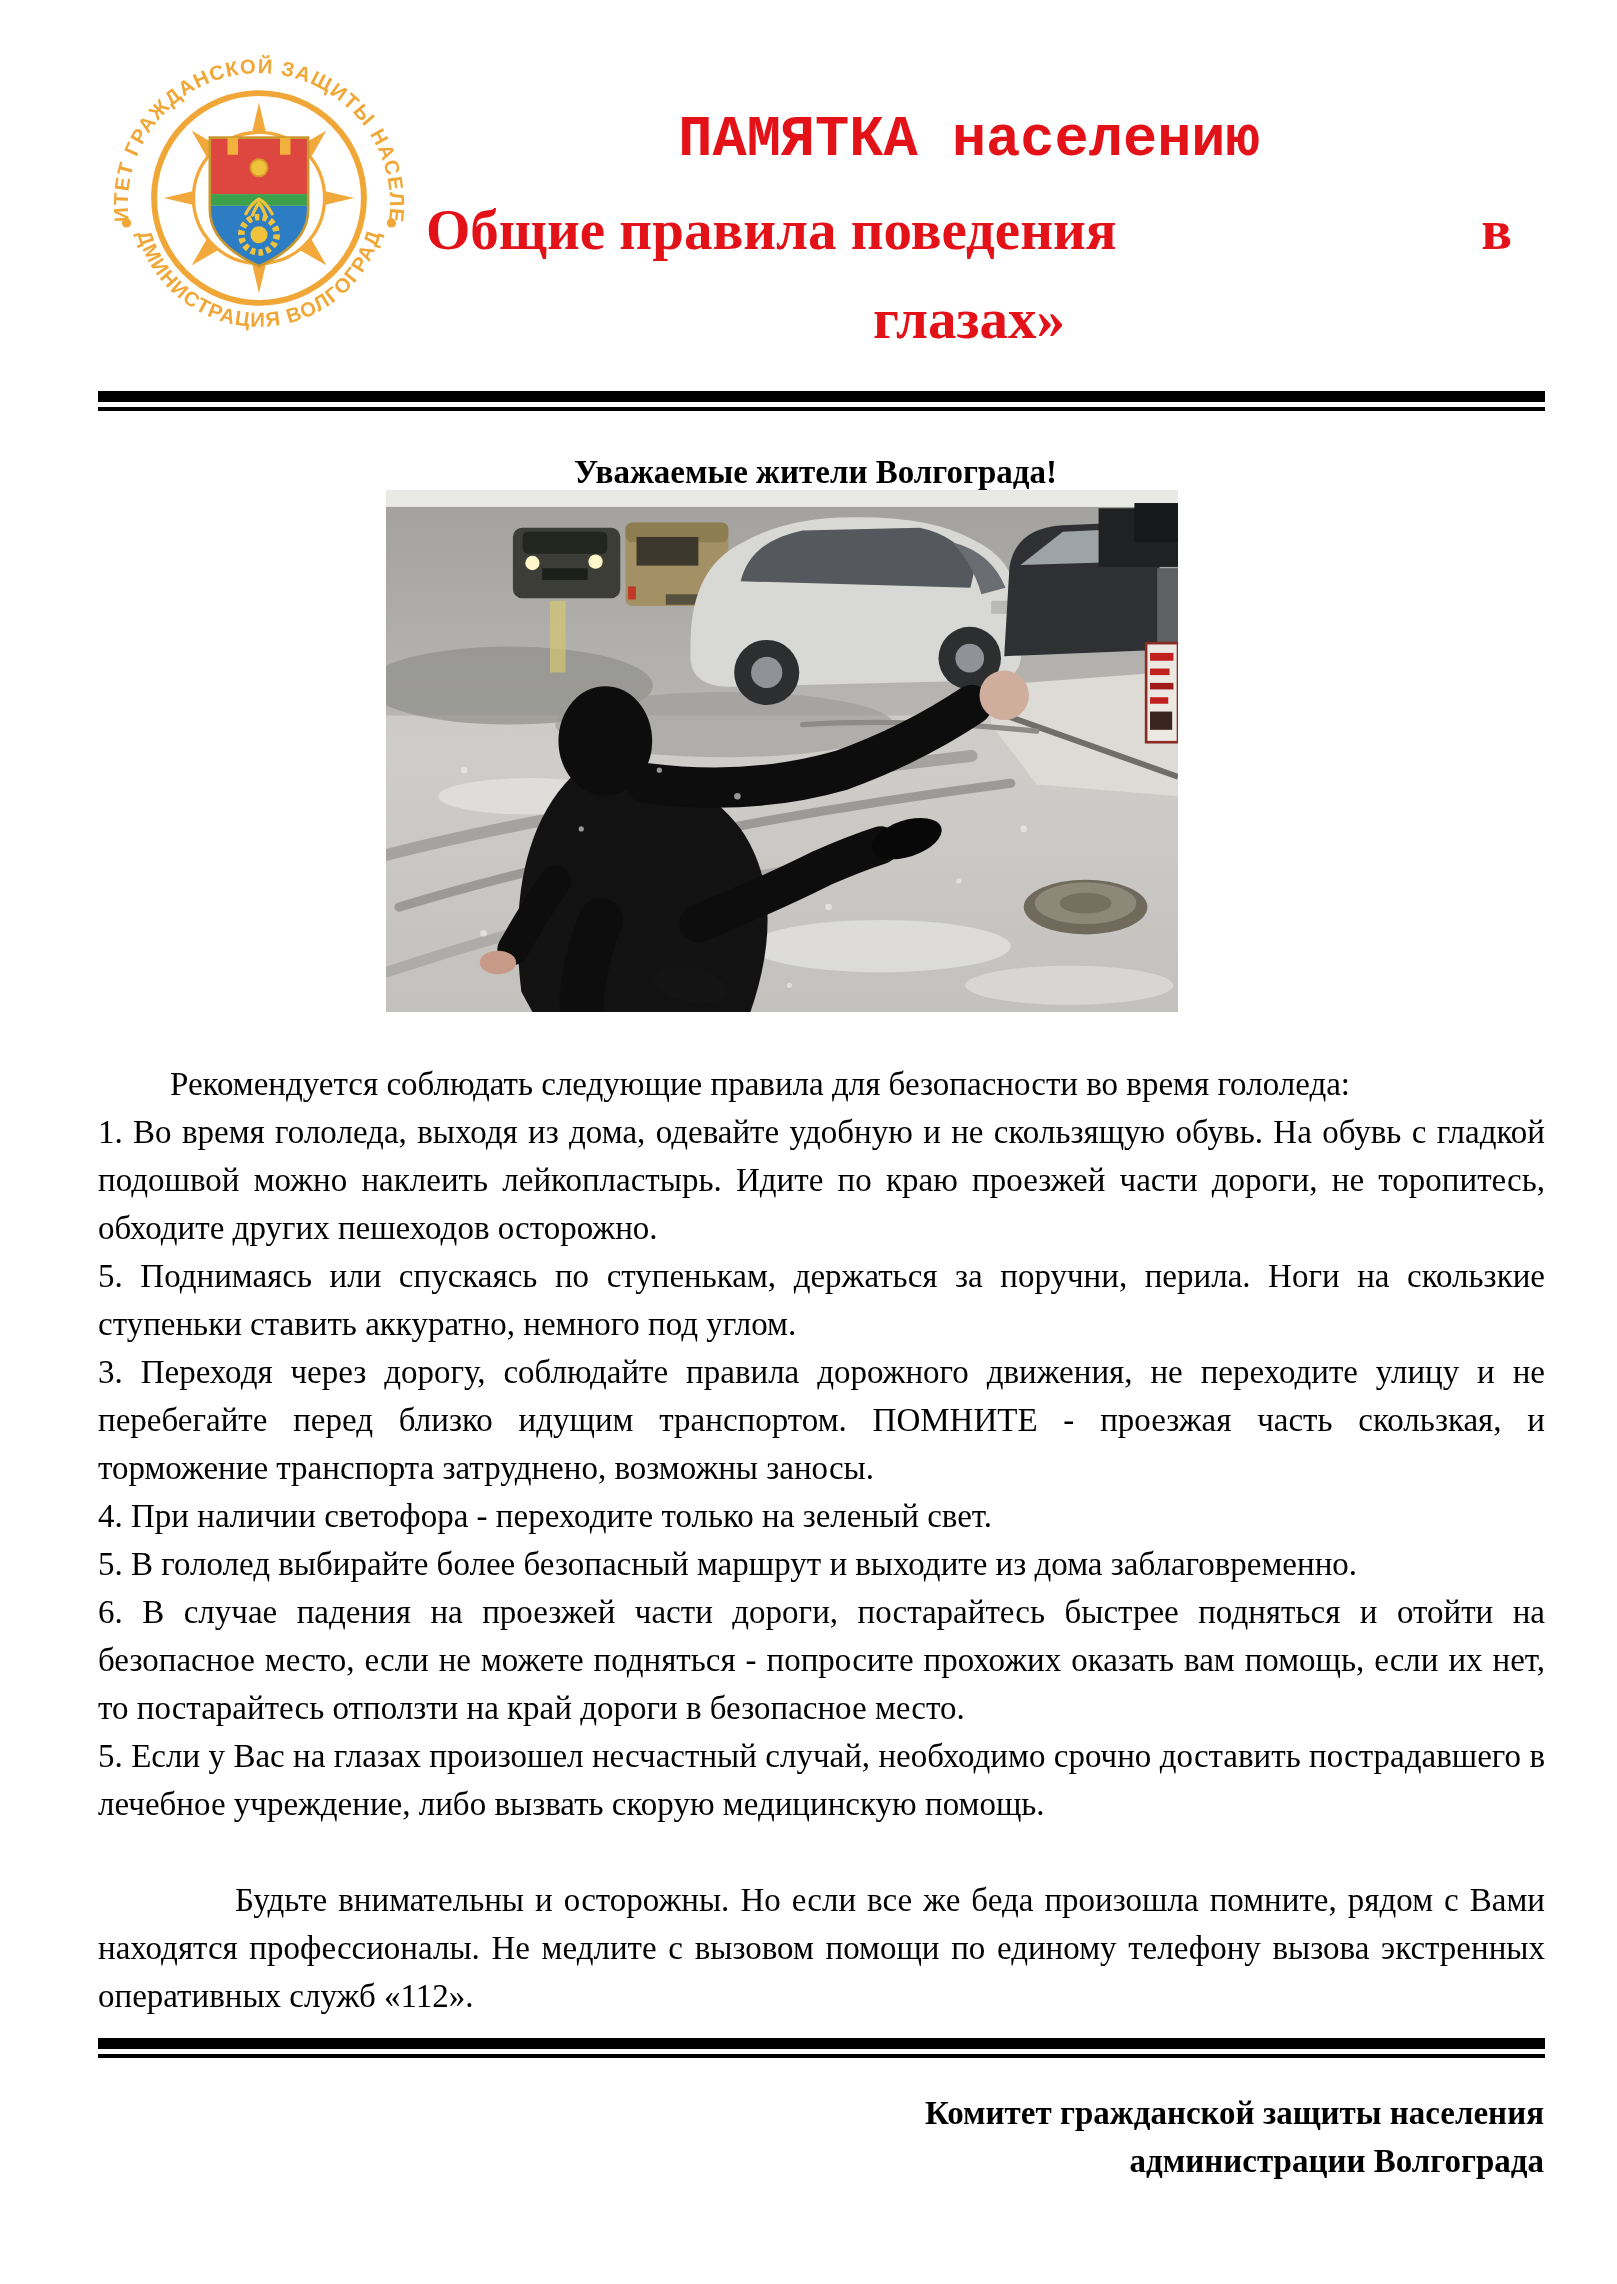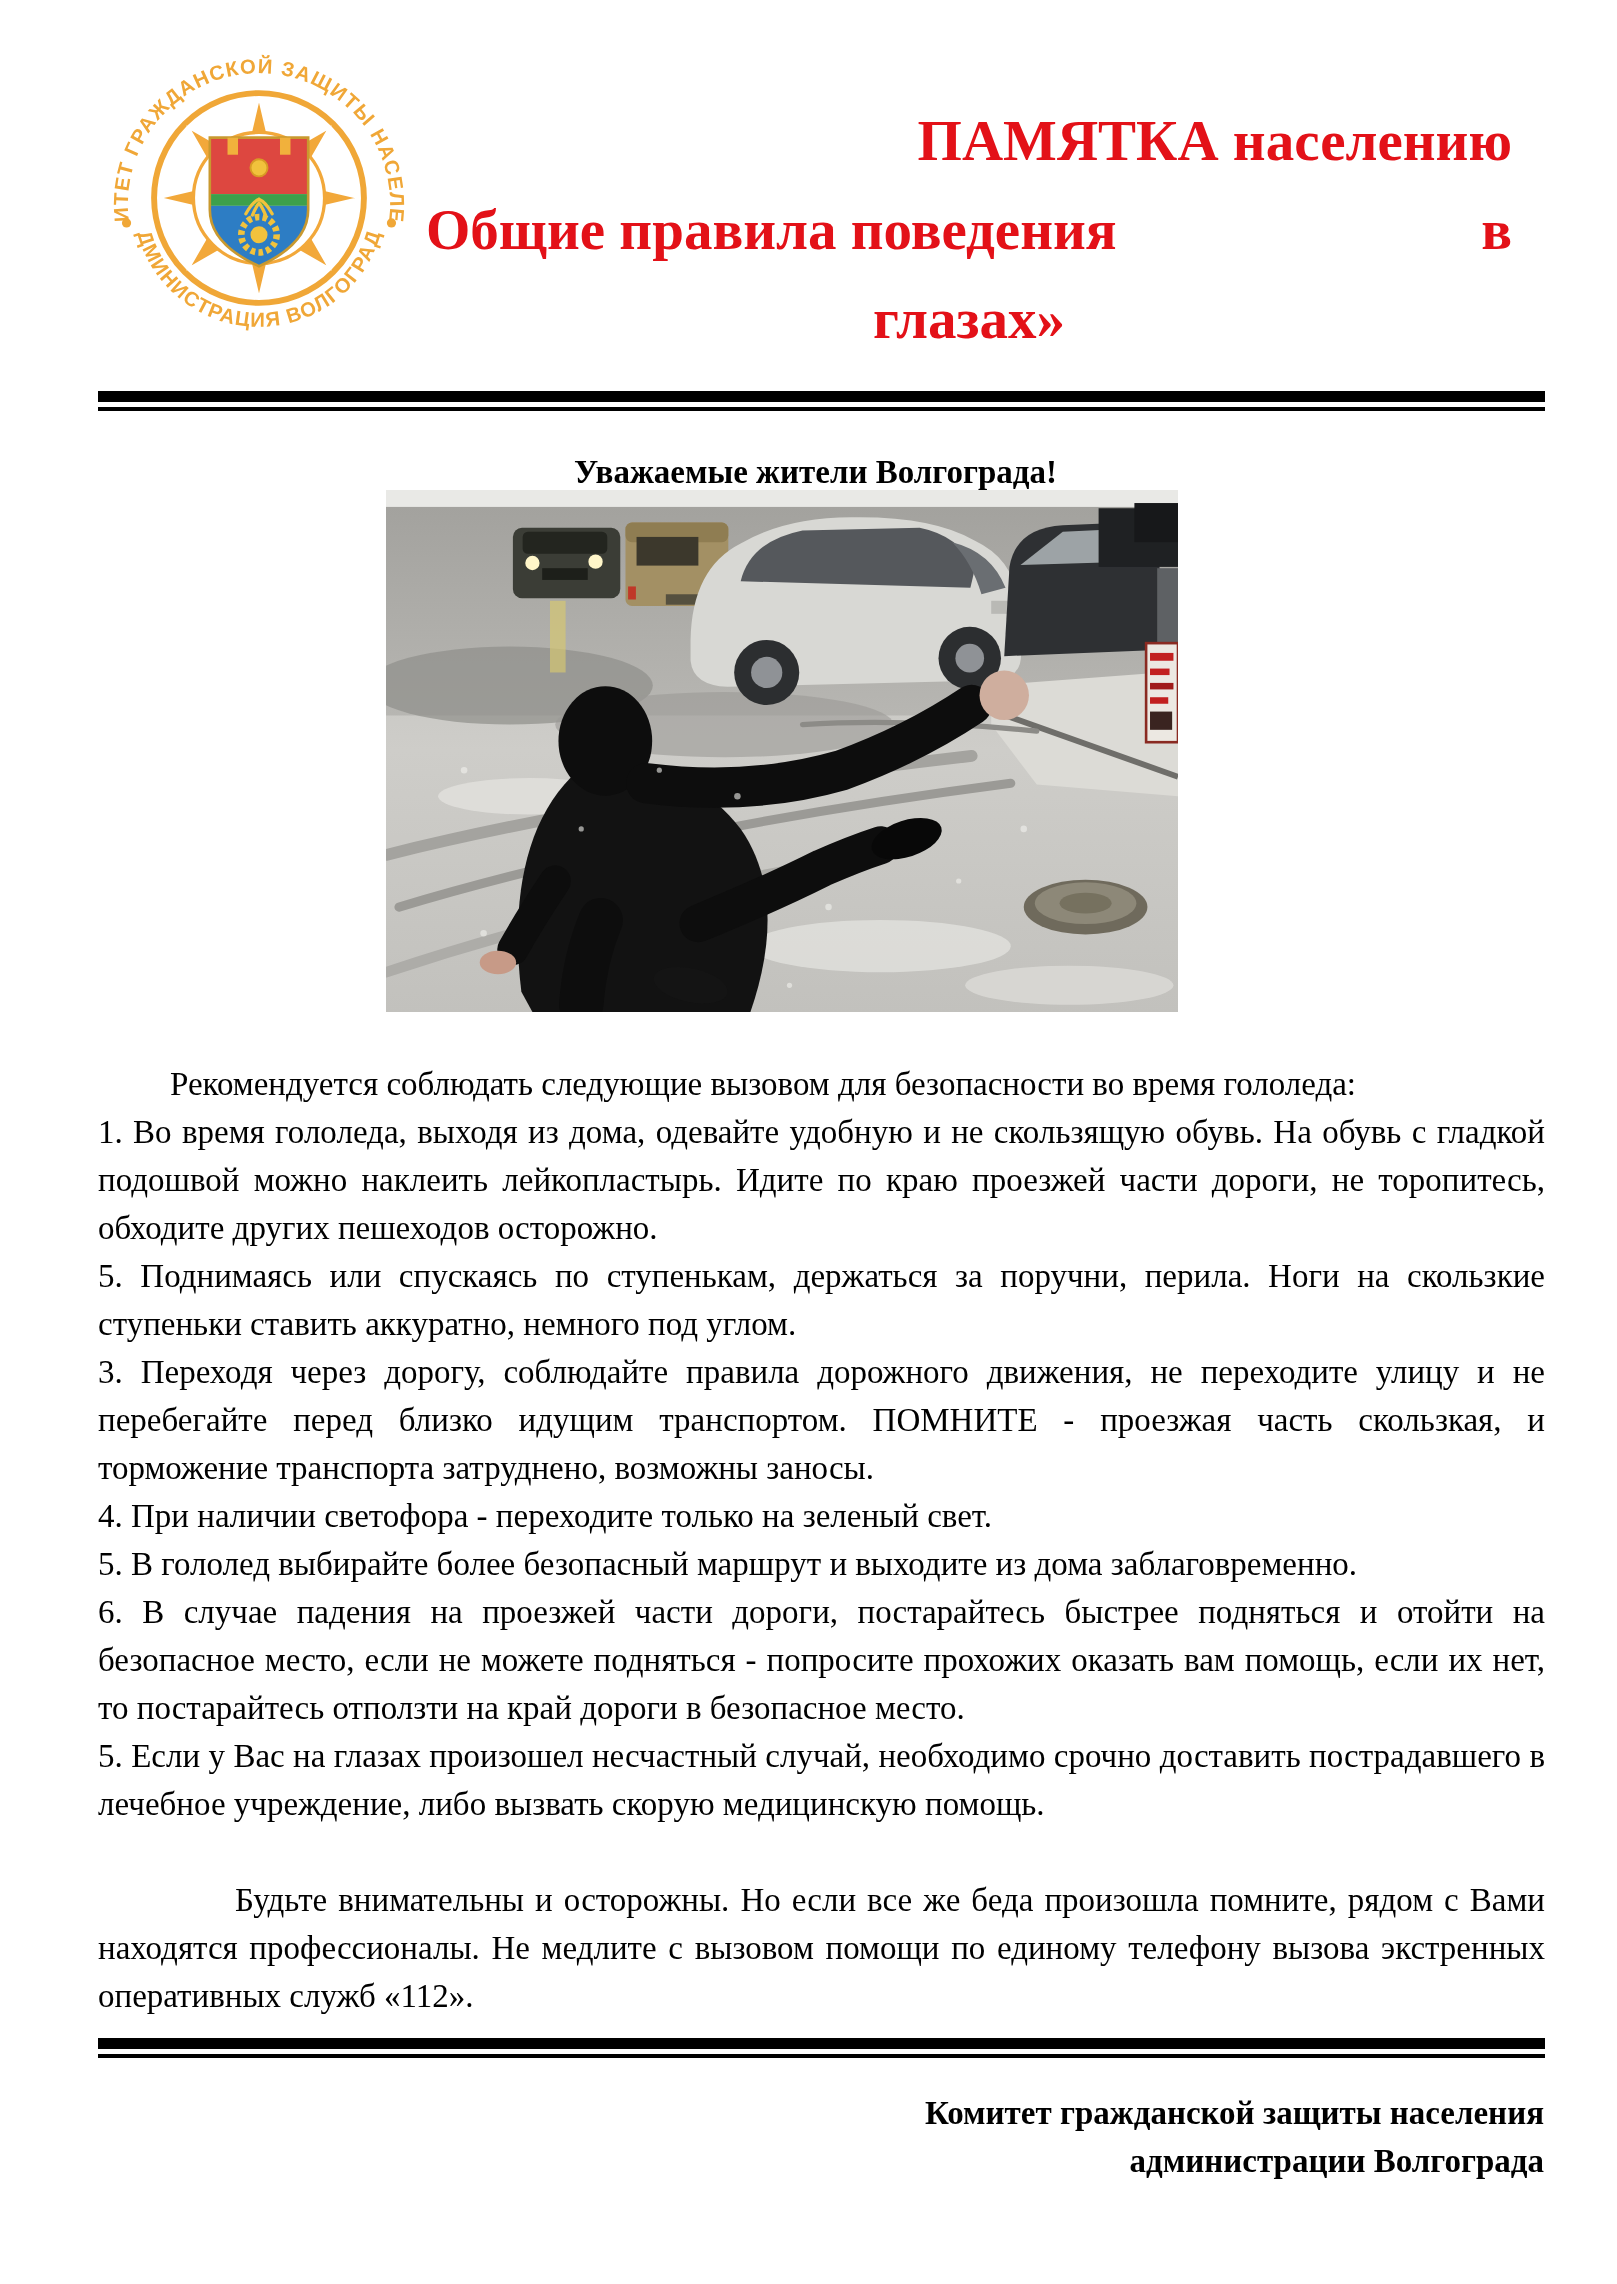--- a/index.html
+++ b/index.html
@@ -12,21 +12,21 @@
     overflow:hidden;
   }
   
   .emblem{position:absolute;left:99px;top:38px;width:320px;height:320px;}
   
   .title-block{
     position:absolute;left:426px;top:96px;width:1086px;
     font-weight:bold;font-size:57px;line-height:89px;
     color:#e31118;
   }
-  .title-line1{text-align:right;}
+  .title-line1{text-align:center;font-family:Liberation Mono, monospace;}
   .title-line2{display:flex;justify-content:space-between;}
   .title-line3{text-align:center;}
   
   .double-rule{
     position:absolute;left:98px;right:72px;
     border-top:11px solid #000;
     border-bottom:4.6px solid #000;
     height:4.6px;
   }
   .rule-top{top:391px;}
@@ -235,21 +235,21 @@
           <circle cx="880" cy="600" r="4"></circle>
           <circle cx="150" cy="680" r="5"></circle>
         <circle cx="420" cy="430" r="4"></circle>
           <circle cx="980" cy="520" r="5"></circle>
           <circle cx="620" cy="760" r="4"></circle>
       </g>
     </svg>
   </div>
 
   <div class="body-text">
-    <p class="p-intro">Рекомендуется соблюдать следующие вызовом для безопасности во время гололеда:</p>
+    <p class="p-intro">Рекомендуется соблюдать следующие правила для безопасности во время гололеда:</p>
     <p>1. Во время гололеда, выходя из дома, одевайте удобную и не скользящую обувь. На обувь с гладкой подошвой можно наклеить лейкопластырь. Идите по краю проезжей части дороги, не торопитесь, обходите других пешеходов осторожно.</p>
     <p>5. Поднимаясь или спускаясь по ступенькам, держаться за поручни, перила. Ноги на скользкие ступеньки ставить аккуратно, немного под углом.</p>
     <p>3. Переходя через дорогу, соблюдайте правила дорожного движения, не переходите улицу и не перебегайте перед близко идущим транспортом. ПОМНИТЕ - проезжая часть скользкая, и торможение транспорта затруднено, возможны заносы.</p>
     <p>4. При наличии светофора - переходите только на зеленый свет.</p>
     <p>5. В гололед выбирайте более безопасный маршрут и выходите из дома заблаговременно.</p>
     <p>6. В случае падения на проезжей части дороги, постарайтесь быстрее подняться и отойти на безопасное место, если не можете подняться - попросите прохожих оказать вам помощь, если их нет, то постарайтесь отползти на край дороги в безопасное место.</p>
     <p>5. Если у Вас на глазах произошел несчастный случай, необходимо срочно доставить пострадавшего в лечебное учреждение, либо вызвать скорую медицинскую помощь.</p>
     <p class="p-closing">Будьте внимательны и осторожны. Но если все же беда произошла помните, рядом с Вами находятся профессионалы. Не медлите с вызовом помощи по единому телефону вызова экстренных оперативных служб «112».</p>
   </div>
 

